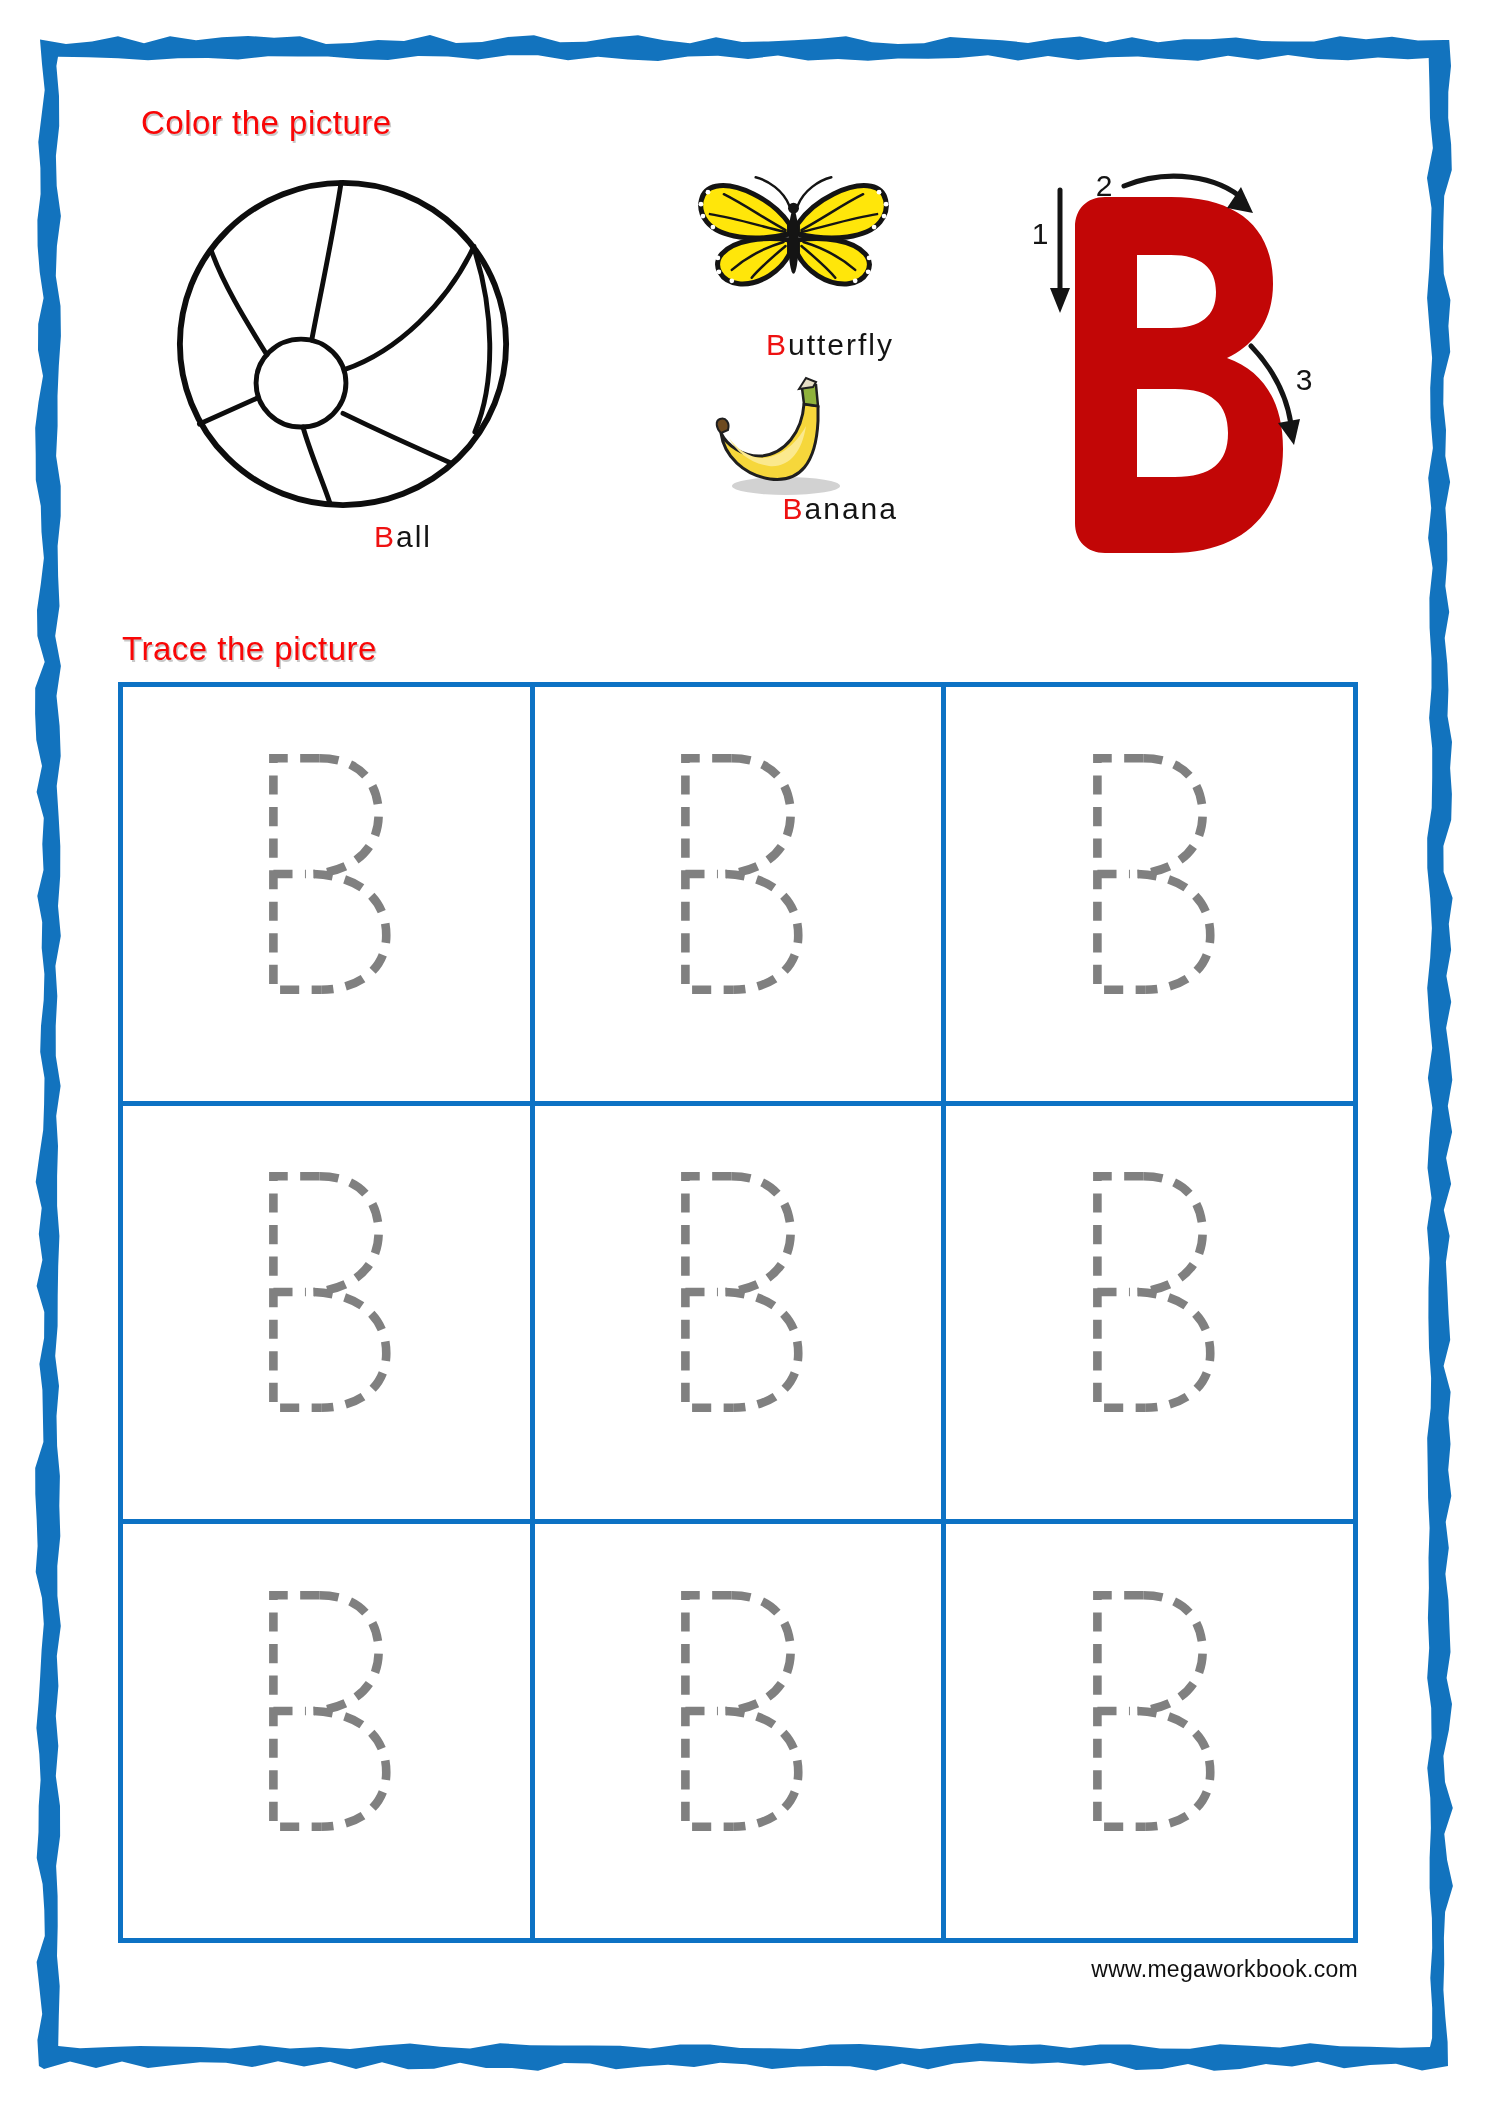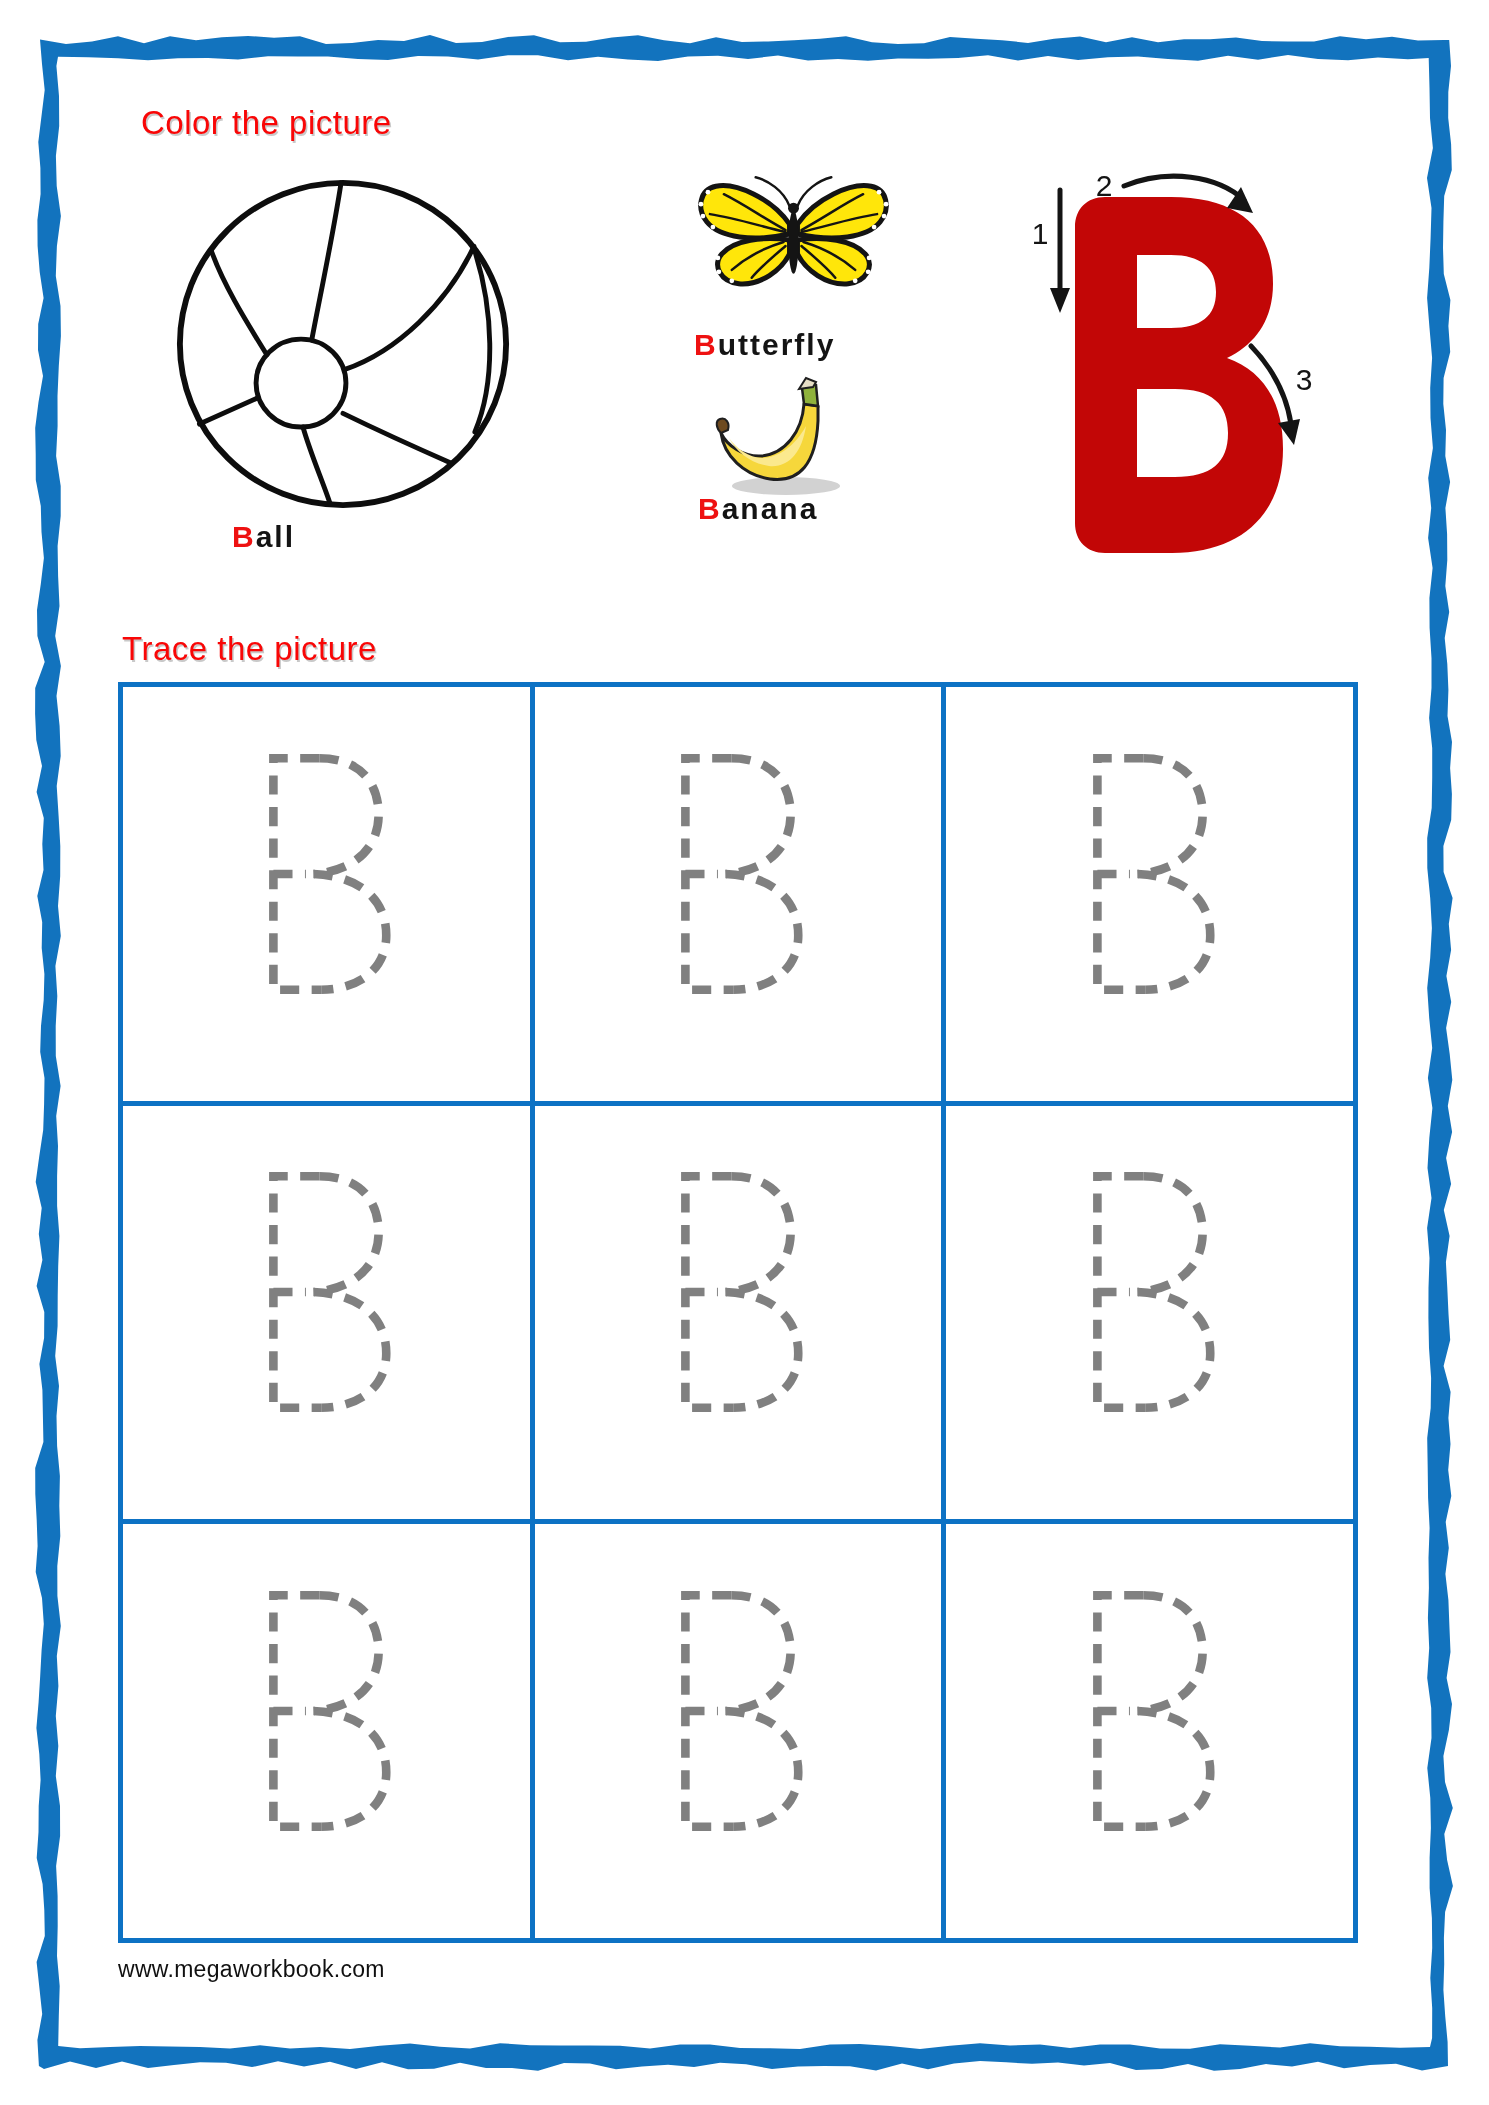--- a/index.html
+++ b/index.html
@@ -9,25 +9,25 @@
   }
   .abs{position:absolute;}
   .heading{
     color:var(--heading-red,#f90606);
     font-weight:normal;font-size:33px;letter-spacing:.5px;
     text-shadow:1.5px 1.5px 0 #c9c9c9;
     white-space:nowrap;
   }
   .item-label{
     font-size:30px;color:var(--ink-black,#141414);
-    letter-spacing:2px;text-align:left;font-weight:700;
+    letter-spacing:2px;text-align:right;font-weight:400;
   }
   .item-label .initial{color:var(--label-red,#ee1111);}
   .footer{
-    font-size:23px;color:#101010;text-align:left;letter-spacing:.3px;
+    font-size:23px;color:#101010;text-align:right;letter-spacing:.3px;
   }
   .grid{
     background:var(--grid-blue,#0d72c4);
     border:5px solid var(--grid-blue,#0d72c4);
     box-sizing:border-box;
     display:grid;
     grid-template-columns:repeat(3,1fr);
     grid-template-rows:repeat(3,1fr);
     gap:5px;
   }

